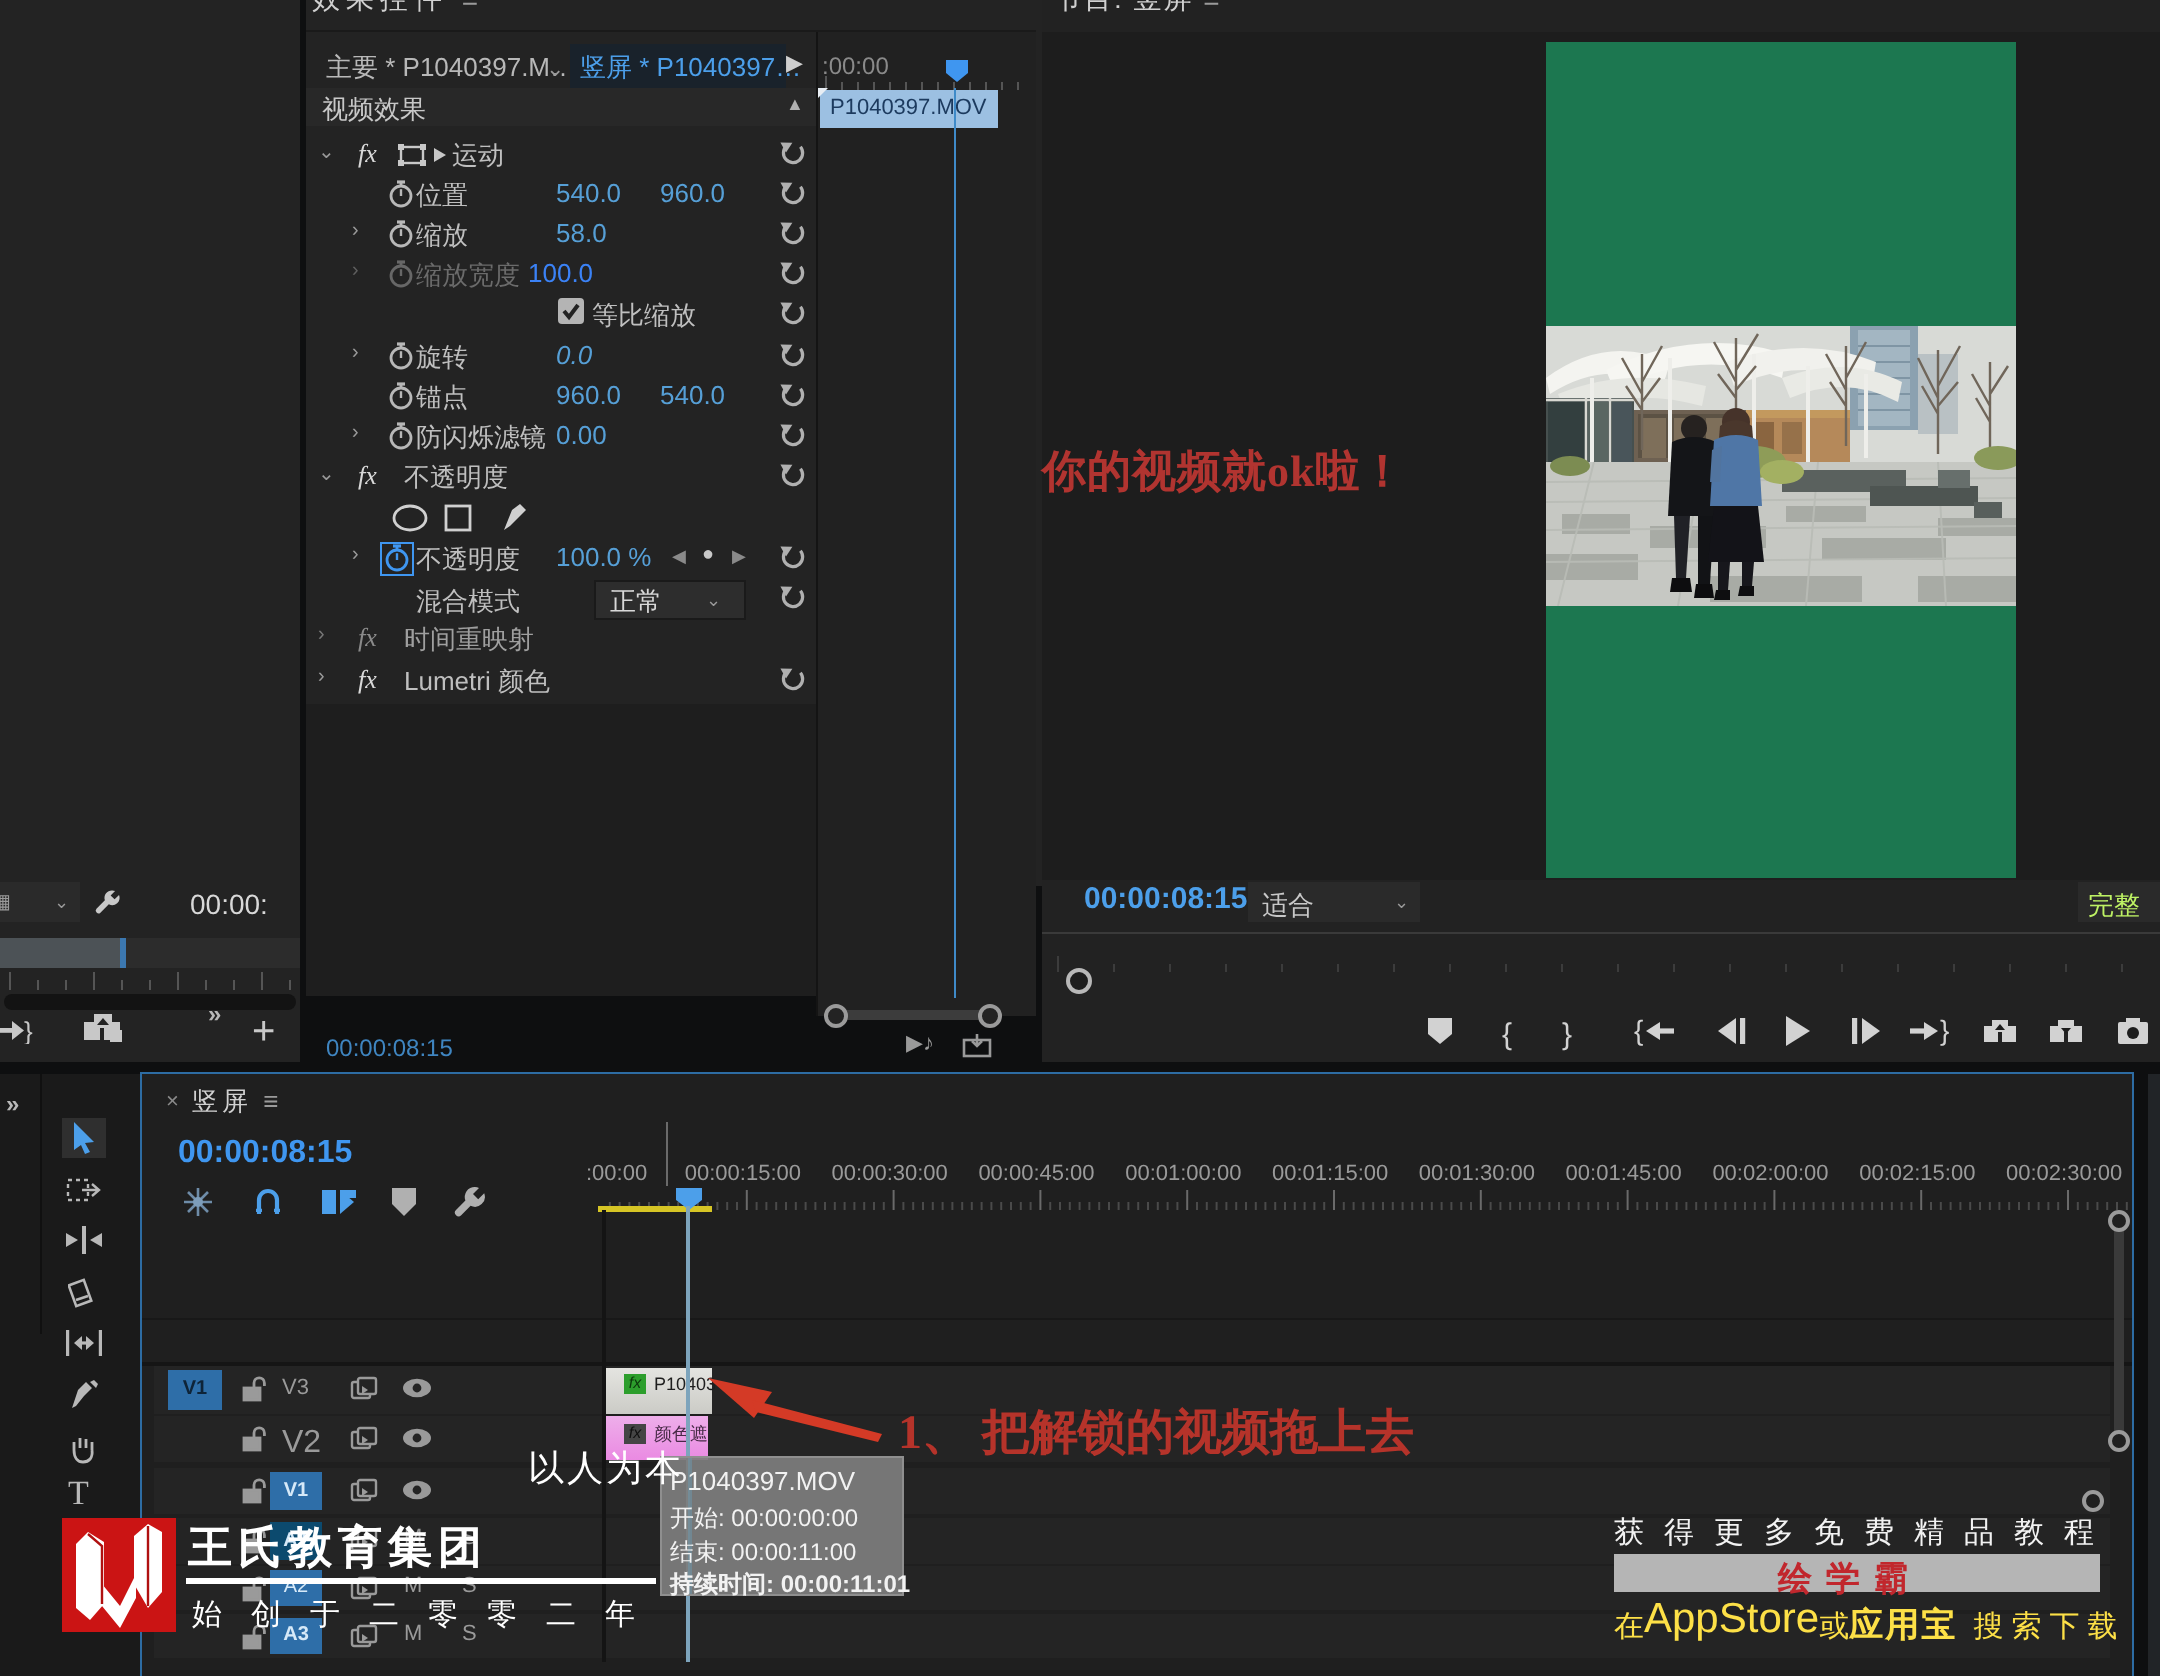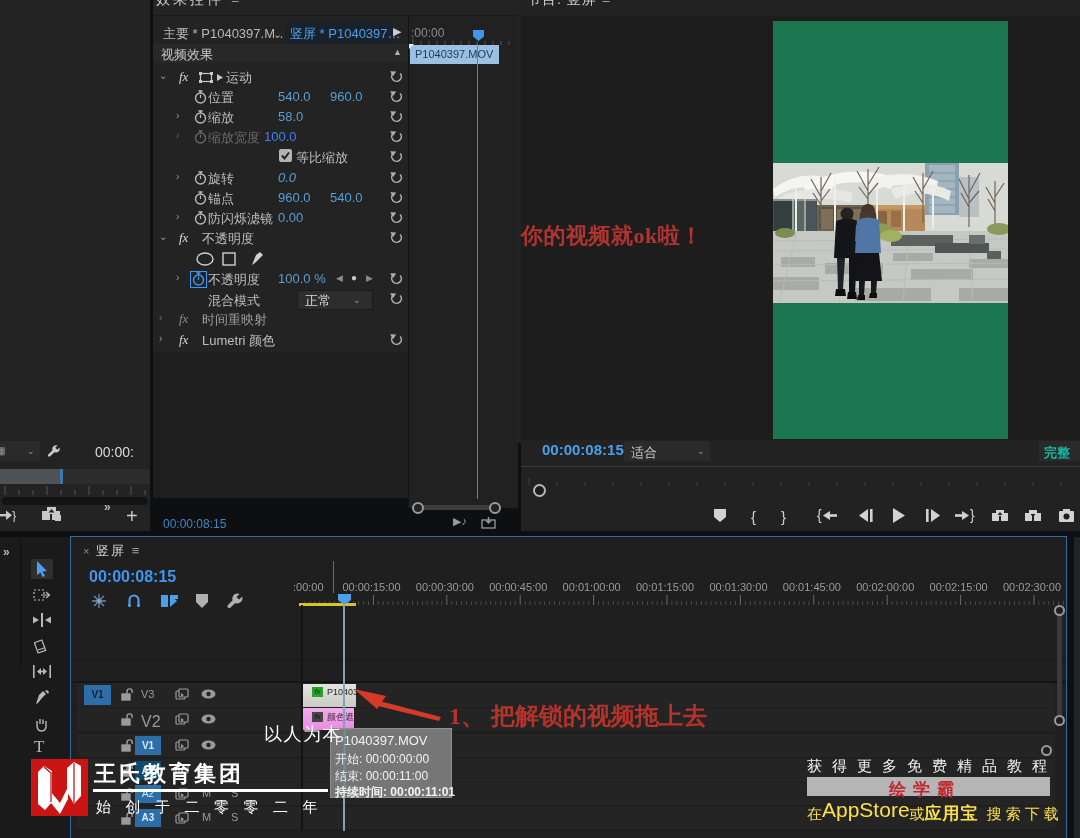--- a/index.html
+++ b/index.html
@@ -382,21 +382,21 @@
     </g>
   </svg>
 
   <div class="abs" style="left:0;top:221px;font-family:'Liberation Serif',serif;font-size:22px;color:#b13430;font-weight:bold;letter-spacing:0.5px;">你的视频就ok啦！</div>
 
   <div class="abs blue" style="left:21px;top:441px;font-size:15px;font-weight:bold;">00:00:08:15</div>
   <div class="abs" style="left:103px;top:441px;width:86px;height:20px;background:#2a2a2a;"></div>
   <div class="abs" style="left:110px;top:444px;font-size:13px;color:#c8c8c8;">适合</div>
   <div class="abs" style="left:176px;top:446px;color:#9a9a9a;font-size:9px;">⌄</div>
   <div class="abs" style="left:518px;top:441px;width:41px;height:20px;background:#2a2a2a;"></div>
-  <div class="abs" style="left:523px;top:444px;font-size:13px;color:#14b8a6;font-weight:bold;">完整</div>
+  <div class="abs" style="left:523px;top:444px;font-size:13px;color:#bef264;">完整</div>
 
   <div class="abs" style="left:0;top:466px;width:559px;height:1px;background:#3a3a3a;"></div>
   <svg class="abs" style="left:0;top:478px;" width="559" height="10">
     <g stroke="#3c3c3c" stroke-width="1">
       <line x1="8" y1="0" x2="8" y2="8"></line>
         <line x1="36" y1="4" x2="36" y2="8"></line>
         <line x1="64" y1="4" x2="64" y2="8"></line>
         <line x1="92" y1="4" x2="92" y2="8"></line>
         <line x1="120" y1="4" x2="120" y2="8"></line>
         <line x1="148" y1="4" x2="148" y2="8"></line>

